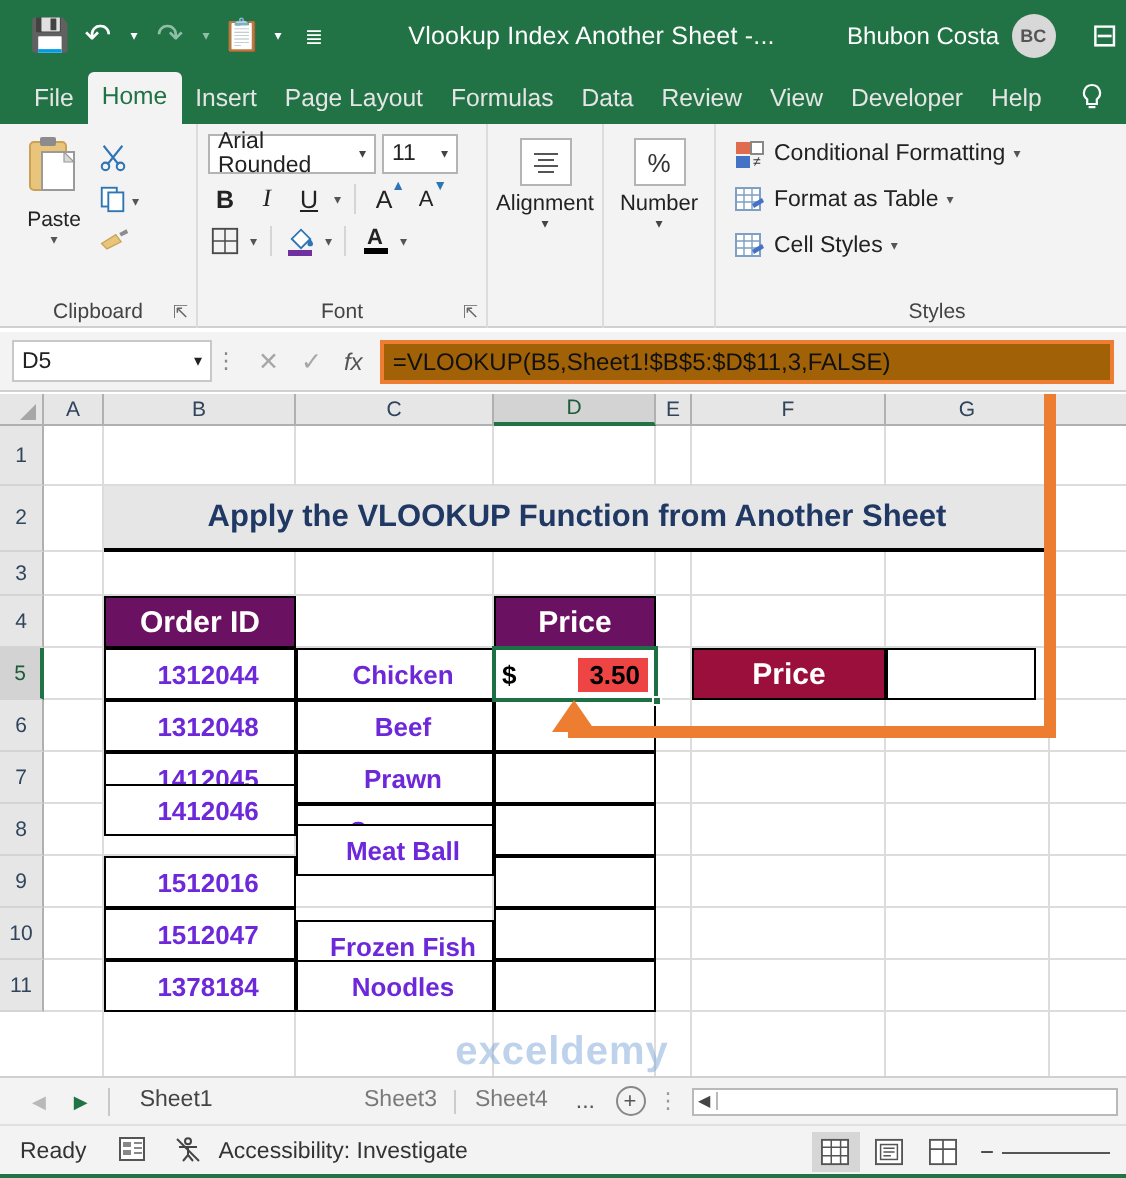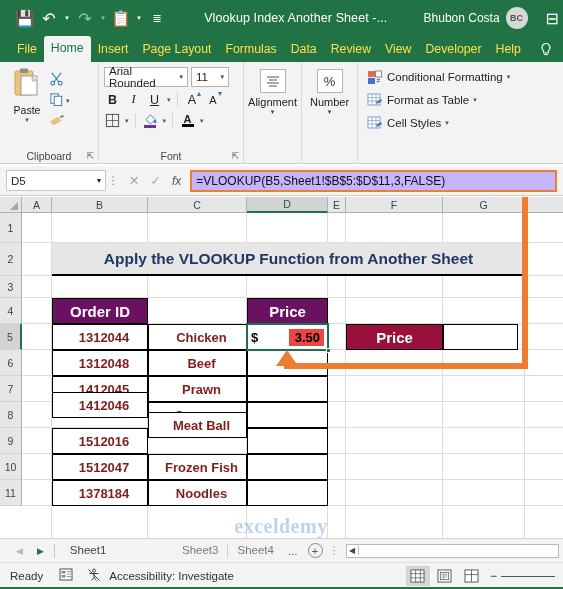--- a/index.html
+++ b/index.html
@@ -36,21 +36,21 @@
     justify-content: center; font-weight: bold;
   }
   .ribbon-disp { color: #fff; padding-right: 4px; padding-left: 8px; }
 
   
   .tabstrip {
     position: absolute; top: 36px; left: 0; width: 563px; height: 26px;
     background: #217346; display: flex; align-items: flex-end;
   }
   .tab {
-    font-size: 12.3px; color: #fde047; padding: 3px 7px 5px 7px;
+    font-size: 12.3px; color: #e5e5e5; padding: 3px 7px 5px 7px;
     white-space: nowrap; height: 24px; display: flex; align-items: center;
   }
   .tab.first { margin-left: 10px; }
   .tab.active {
     background: #f3f3f3; color: #217346; border-radius: 3px 3px 0 0;
     height: 26px; padding-bottom: 6px;
   }
   .bulb { margin-left: auto; margin-right: 10px; color: #fff; }
 
   
@@ -111,21 +111,21 @@
   }
   .namebox {
     width: 100px; height: 21px; background: #fff; border: 1px solid #c8c8c8;
     display: flex; align-items: center; padding: 0 4px; font-size: 11.5px; color: #222; gap: 16px;
   }
   .namebox .cv { margin-left: auto; font-size: 8px; }
   .fbar-dots { width: 14px; text-align: center; color: #888; font-size: 11px; }
   .fbtns { display: flex; align-items: center; gap: 11px; padding: 0 9px; color: #a6a6a6; font-size: 12.5px; }
   .fbtns .fx { color: #555; font-style: italic; font-size: 12px; }
   .fml {
-    flex: 1; height: 22px; background: #c4b5fd; border: 2px solid #ED7D31;
+    flex: 1; height: 22px; background: #a16207; border: 2px solid #ED7D31;
     display: flex; align-items: center; padding: 0 4px; font-size: 12px; color: #111;
     white-space: nowrap; overflow: hidden;
   }
 
   
   .grid-wrap { position: absolute; top: 197px; left: 0; width: 563px; height: 341px; background: #fff; overflow: hidden; }
   .ch {
     position: absolute; top: 0; height: 16px; background: #e6e6e6;
     border-right: 1px solid #b0b0b0; border-bottom: 1px solid #b0b0b0;
     font-size: 10.5px; color: #30455c; display: flex; align-items: center; justify-content: center;
@@ -152,21 +152,21 @@
 
   .title-cell {
     background: #e7e6e6; color: #1f3864; font-weight: bold; font-size: 15.5px;
     justify-content: center; border-bottom: 2px solid #000;
   }
   .thead {
     background: #6a1261; color: #fff; font-weight: bold; font-size: 15px;
     justify-content: center; border: 1px solid #000;
   }
   .tcell {
-    background: #fff; color: #7f1d1d; font-weight: bold; font-size: 13px;
+    background: #fff; color: #6d28d9; font-weight: bold; font-size: 13px;
     justify-content: center; border: 1px solid #000; padding-left: 8px;
   }
   .tcell.empty { }
   .price-lbl {
     background: #9b0f3d; color: #fff; font-weight: bold; font-size: 15px;
     justify-content: center; border: 1px solid #000;
   }
   .price-val { background: #fff; border: 1px solid #000; }
 
   .selcell {
@@ -181,21 +181,21 @@
   .callout { position: absolute; background: #ED7D31; }
   .arrow-head {
     position: absolute; width: 0; height: 0;
     border-left: 11px solid transparent; border-right: 11px solid transparent;
     border-bottom: 16px solid #ED7D31;
   }
 
   
   .wm {
     position: absolute; left: 176px; top: 536px; width: 210px; text-align: center;
-    pointer-events: none; opacity: .5; font-family: Liberation Serif, serif;
+    pointer-events: none; opacity: .5;
   }
   .wm-main { font-size: 20px; color: #7fa8d8; font-weight: bold; letter-spacing: .5px; }
 
   
   .sheetbar {
     position: absolute; top: 538px; left: 0; width: 563px; height: 24px;
     background: #f3f3f3; border-top: 1px solid #d0d0d0;
     display: flex; align-items: center; font-size: 11.5px;
   }
   .nav-arrows { display: flex; gap: 14px; padding: 0 10px 0 16px; font-size: 9px; }
@@ -443,20 +443,21 @@
             <svg width="16" height="15" viewBox="0 0 16 15">
                 <rect x="1" y="1" width="12" height="11" fill="#fff" stroke="#7f9fc4"></rect>
                 <path d="M1 4.5h12M1 8h12M5 1v11M9 1v11" stroke="#7f9fc4" stroke-width=".7"></path>
                 <path d="M9 9 l5-3 1 2-5 3z" fill="#4472C4"></path>
               </svg>
           </span>
           <span>Cell Styles</span>
           <span class="caret-sm">▾</span>
         </div>
       </div>
+      <div class="rgroup-label" style="text-align:center;left:30px;width:auto;right:14px;">Styles</div>
     </div>
   </div>
 
   <div class="fbar">
     <div class="namebox">
       <span>D5</span>
       <span class="cv">▾</span>
     </div>
     <div class="fbar-dots">⋮</div>
     <div class="fbtns">
@@ -529,21 +530,21 @@
 
     <div class="cell tcell" style="left:52px;  top:195px; width:96px; height:26px;">1412046</div>
     <div class="cell tcell" style="left:148px; top:205px; width:99px; height:26px;">Sausage</div>
     <div class="cell tcell empty" style="left:247px; top:205px; width:81px; height:26px;"></div>
 
     <div class="cell tcell" style="left:52px;  top:231px; width:96px; height:26px;">1512016</div>
     <div class="cell tcell" style="left:148px; top:215px; width:99px; height:26px;">Meat Ball</div>
     <div class="cell tcell empty" style="left:247px; top:231px; width:81px; height:26px;"></div>
 
     <div class="cell tcell" style="left:52px;  top:257px; width:96px; height:26px;">1512047</div>
-    <div class="cell tcell" style="left:148px; top:257px; width:99px; height:26px;">Frozen Fish</div>
+    <div class="cell tcell" style="left:148px; top:263px; width:99px; height:26px;">Frozen Fish</div>
     <div class="cell tcell empty" style="left:247px; top:257px; width:81px; height:26px;"></div>
 
     <div class="cell tcell" style="left:52px;  top:283px; width:96px; height:26px;">1378184</div>
     <div class="cell tcell" style="left:148px; top:283px; width:99px; height:26px;">Noodles</div>
     <div class="cell tcell empty" style="left:247px; top:283px; width:81px; height:26px;"></div>
 
     <div class="cell price-lbl" style="left:346px; top:127px; width:97px; height:26px;">Price</div>
     <div class="cell price-val" style="left:443px; top:127px; width:75px; height:26px;"></div>
 
     <div class="selcell" style="left:246px; top:126px; width:83px; height:28px;">

